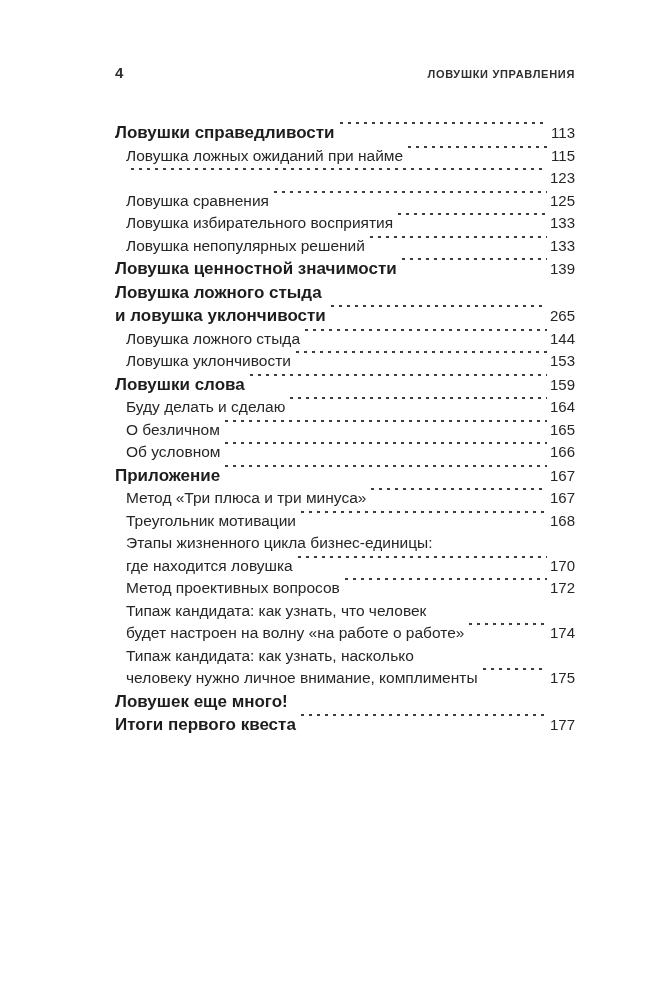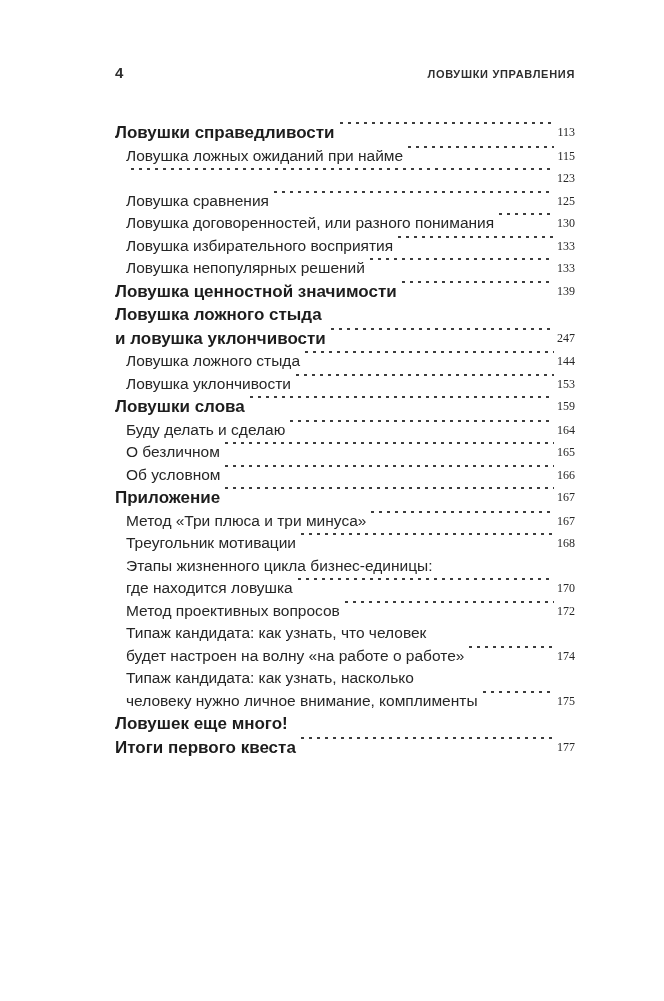--- a/index.html
+++ b/index.html
@@ -69,25 +69,24 @@
     min-width: 10px;
     align-self: baseline;
     height: 4px;
     margin: 0 3px 0 5px;
     background-image: radial-gradient(circle at 1.5px 2px, #3c3c3c 1.25px, rgba(0,0,0,0) 1.45px);
     background-size: 8px 4px;
     background-repeat: repeat-x;
     background-position: left bottom;
   }
   .pagenum {
-    font-size: 12px;
+    font-size: 15px;
     font-weight: normal;
     color: #262626;
     white-space: nowrap;
-    font-family: Liberation Serif, serif;
   }
 </style>
 </head>
 <body>
 
 <div class="page">
   <div class="header">
     <span class="pageno">4</span>
     <span class="running">ЛОВУШКИ УПРАВЛЕНИЯ</span>
   </div>
@@ -114,27 +113,20 @@
       </div>
       <div class="entry level2">
         <div class="line">
           <span class="title">Ловушка сравнения</span>
           <span class="leader"></span>
           <span class="pagenum">125</span>
         </div>
       </div>
       <div class="entry level2">
         <div class="line">
-          <span class="title">Ловушка договоренностей, или разного понимания</span>
-          <span class="leader"></span>
-          <span class="pagenum">130</span>
-        </div>
-      </div>
-      <div class="entry level2">
-        <div class="line">
           <span class="title">Ловушка избирательного восприятия</span>
           <span class="leader"></span>
           <span class="pagenum">133</span>
         </div>
       </div>
       <div class="entry level2">
         <div class="line">
           <span class="title">Ловушка непопулярных решений</span>
           <span class="leader"></span>
           <span class="pagenum">133</span>
@@ -147,21 +139,21 @@
           <span class="pagenum">139</span>
         </div>
       </div>
       <div class="entry level1">
         <div class="line">
           <span class="title">Ловушка ложного стыда</span>
         </div>
         <div class="line">
           <span class="title">и ловушка уклончивости</span>
           <span class="leader"></span>
-          <span class="pagenum">247</span>
+          <span class="pagenum">265</span>
         </div>
       </div>
       <div class="entry level2">
         <div class="line">
           <span class="title">Ловушка ложного стыда</span>
           <span class="leader"></span>
           <span class="pagenum">144</span>
         </div>
       </div>
       <div class="entry level2">

